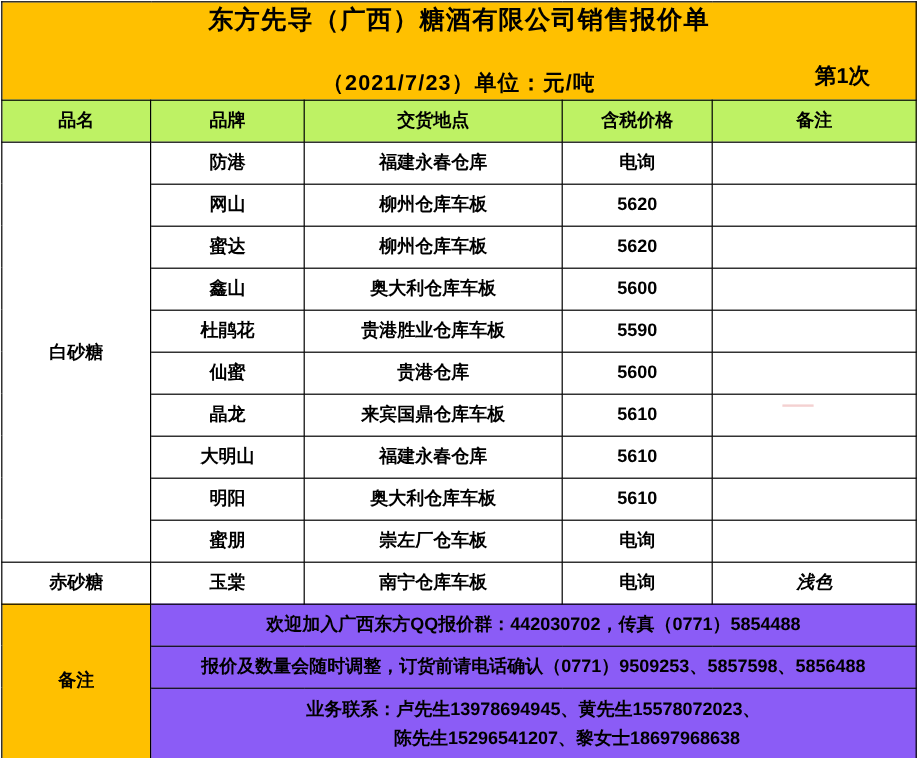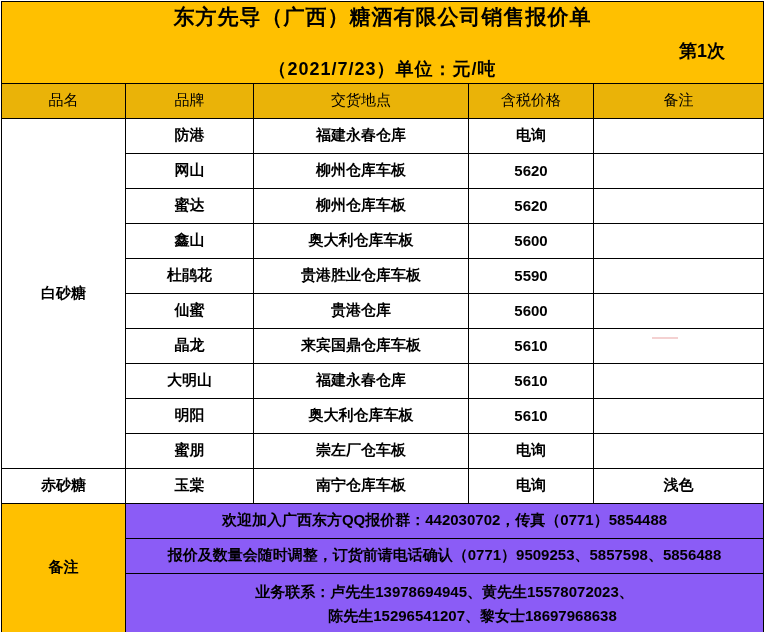--- a/index.html
+++ b/index.html
@@ -61,30 +61,30 @@
   .title-line2 {
     font-size: 18px;
     font-weight: bold;
     letter-spacing: 1px;
     white-space: nowrap;
     margin-top: 24px;
   }
   .title-badge {
     position: absolute;
     right: 38px;
-    bottom: 20px;
+    bottom: 8px;
     font-size: 18px;
     font-weight: bold;
     white-space: nowrap;
   }
   
   .header-row td {
-    background: #eab308;
+    background: #bef264;
     font-size: 16px;
-    font-weight: normal;
+    font-weight: bold;
     height: 34px;
   }
   
   .cat-cell {
     font-size: 17px;
     font-weight: bold;
   }
   .brand-cell {
     font-size: 16px;
     font-weight: bold;
@@ -94,20 +94,21 @@
     font-weight: bold;
   }
   .price-cell {
     font-size: 15px;
     font-weight: bold;
     margin-top: 44px;
   }
   .note-cell {
     font-size: 15px;
     font-weight: bold;
+    font-style: italic;
   }
   
   .footer-label {
     background: #FFC000;
     font-size: 17px;
     font-weight: bold;
   }
   .footer-text {
     background: #8b5cf6;
     font-size: 14.5px;

